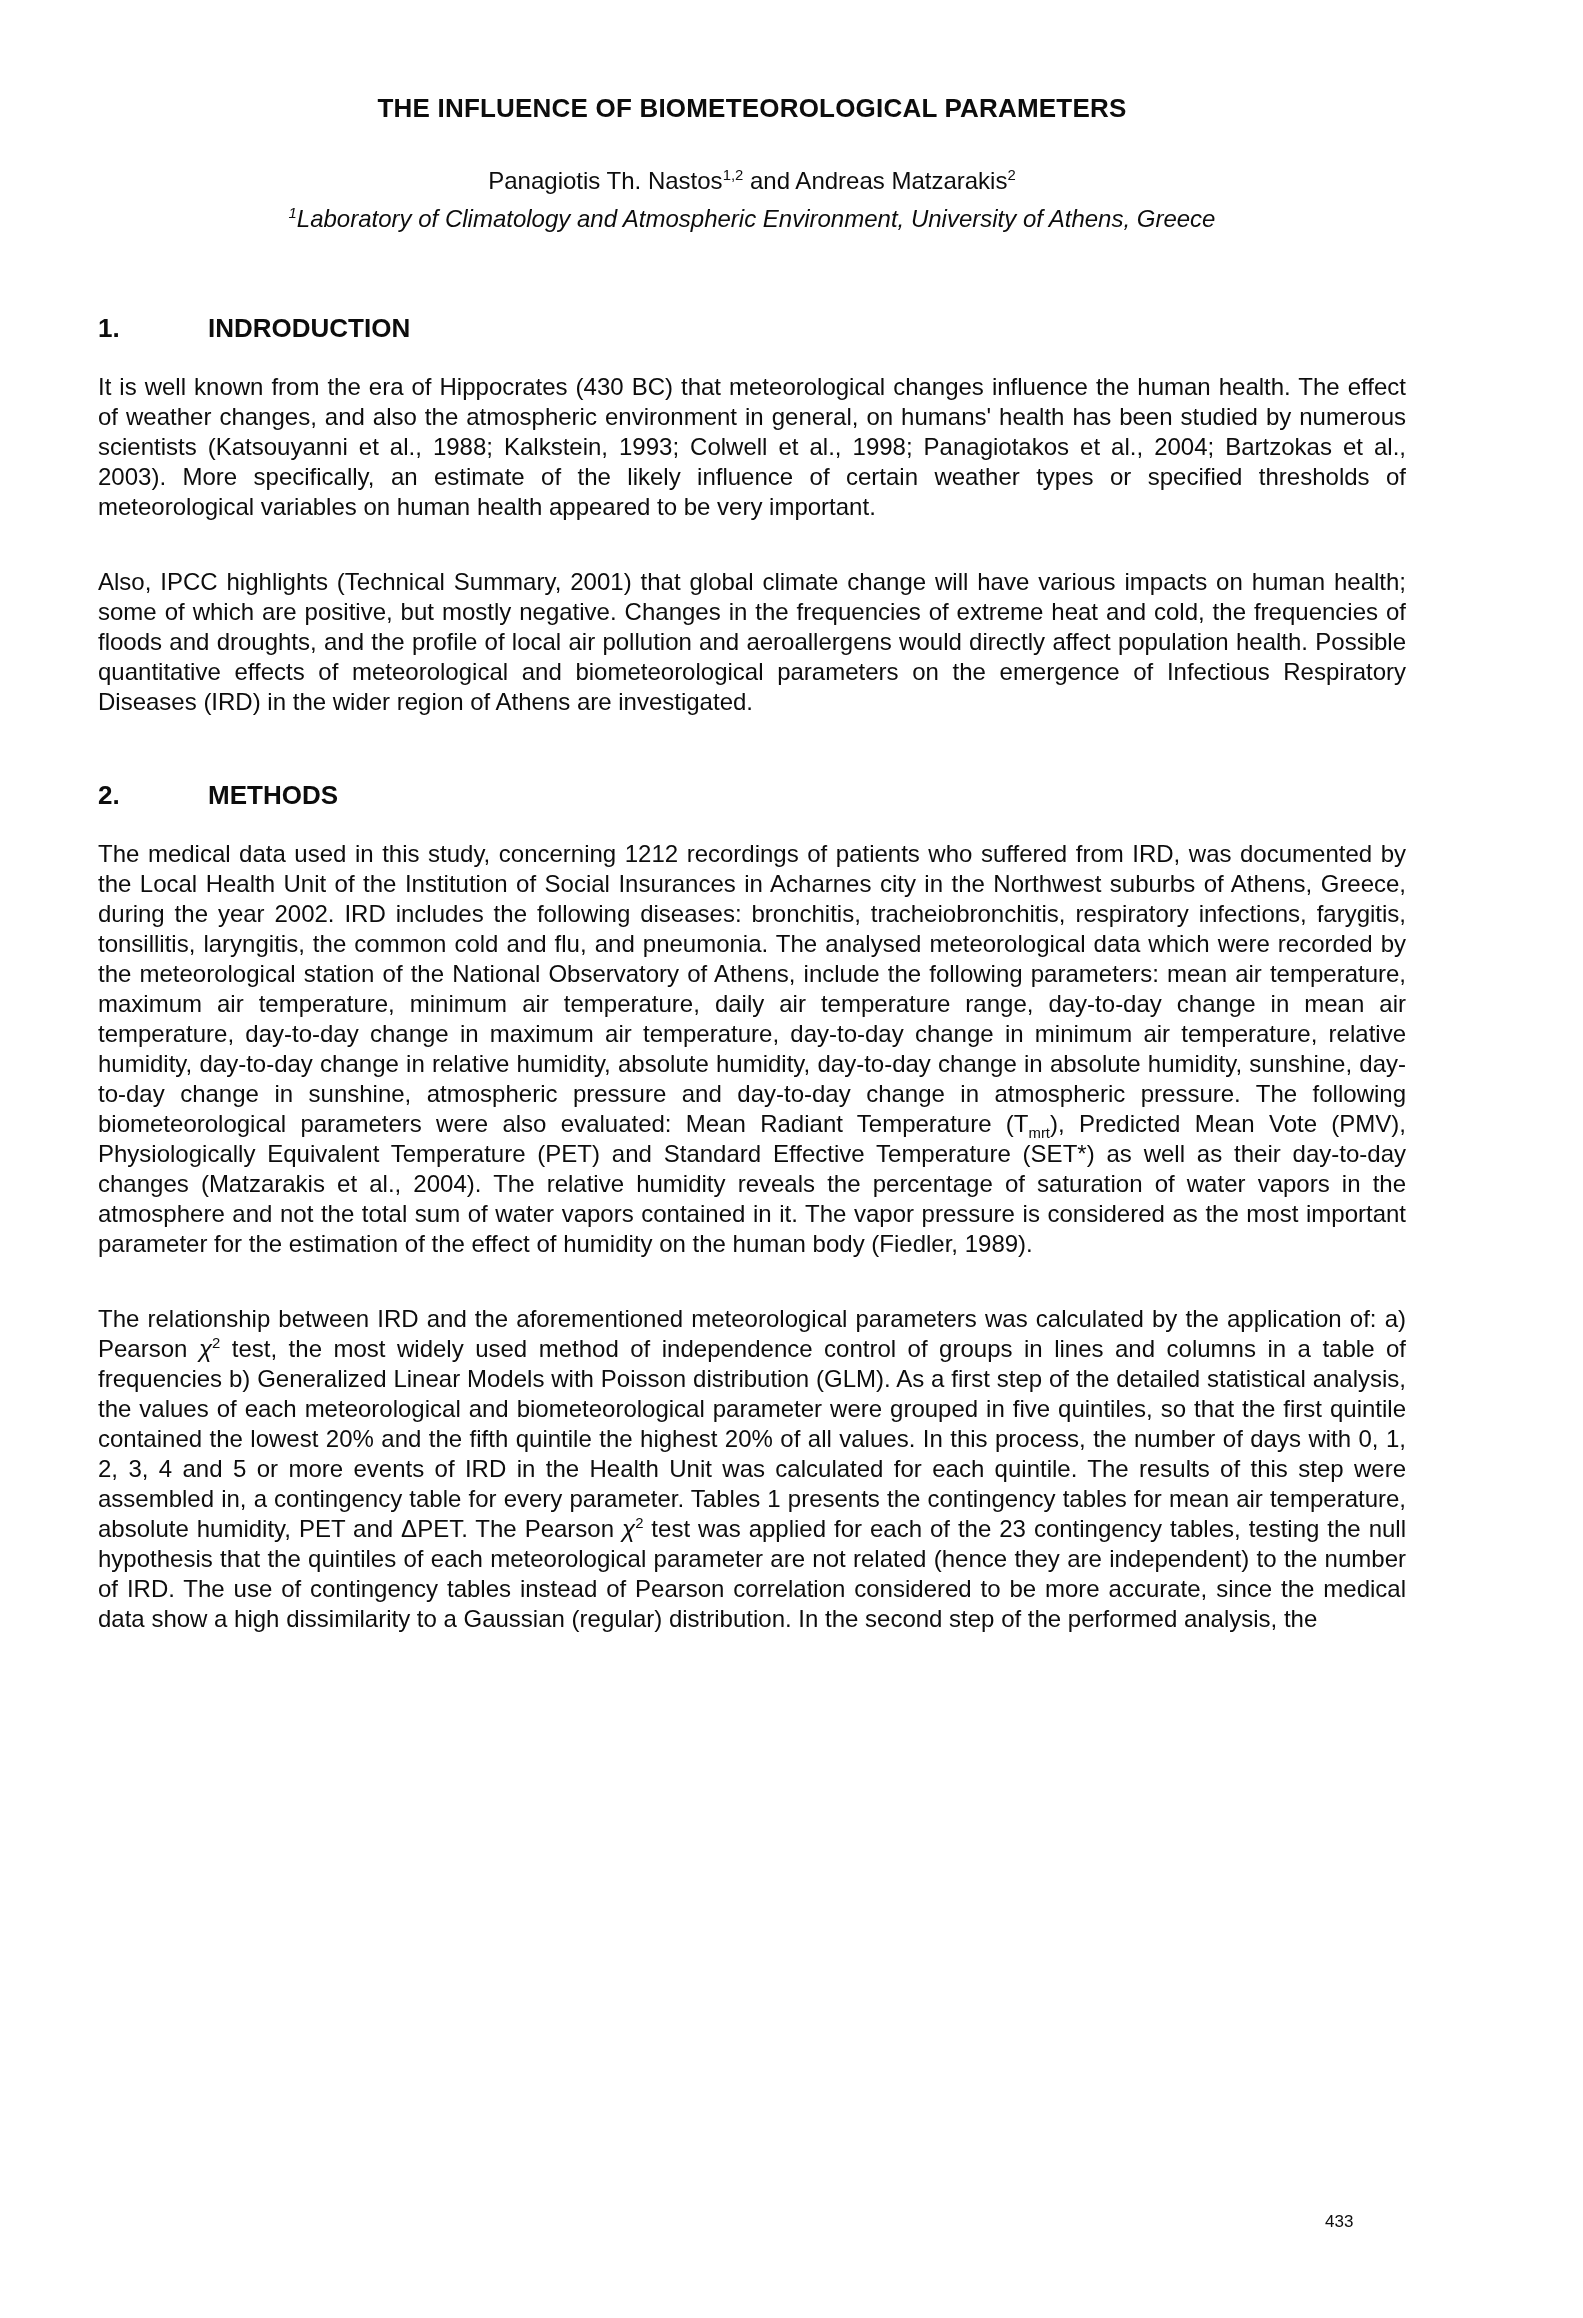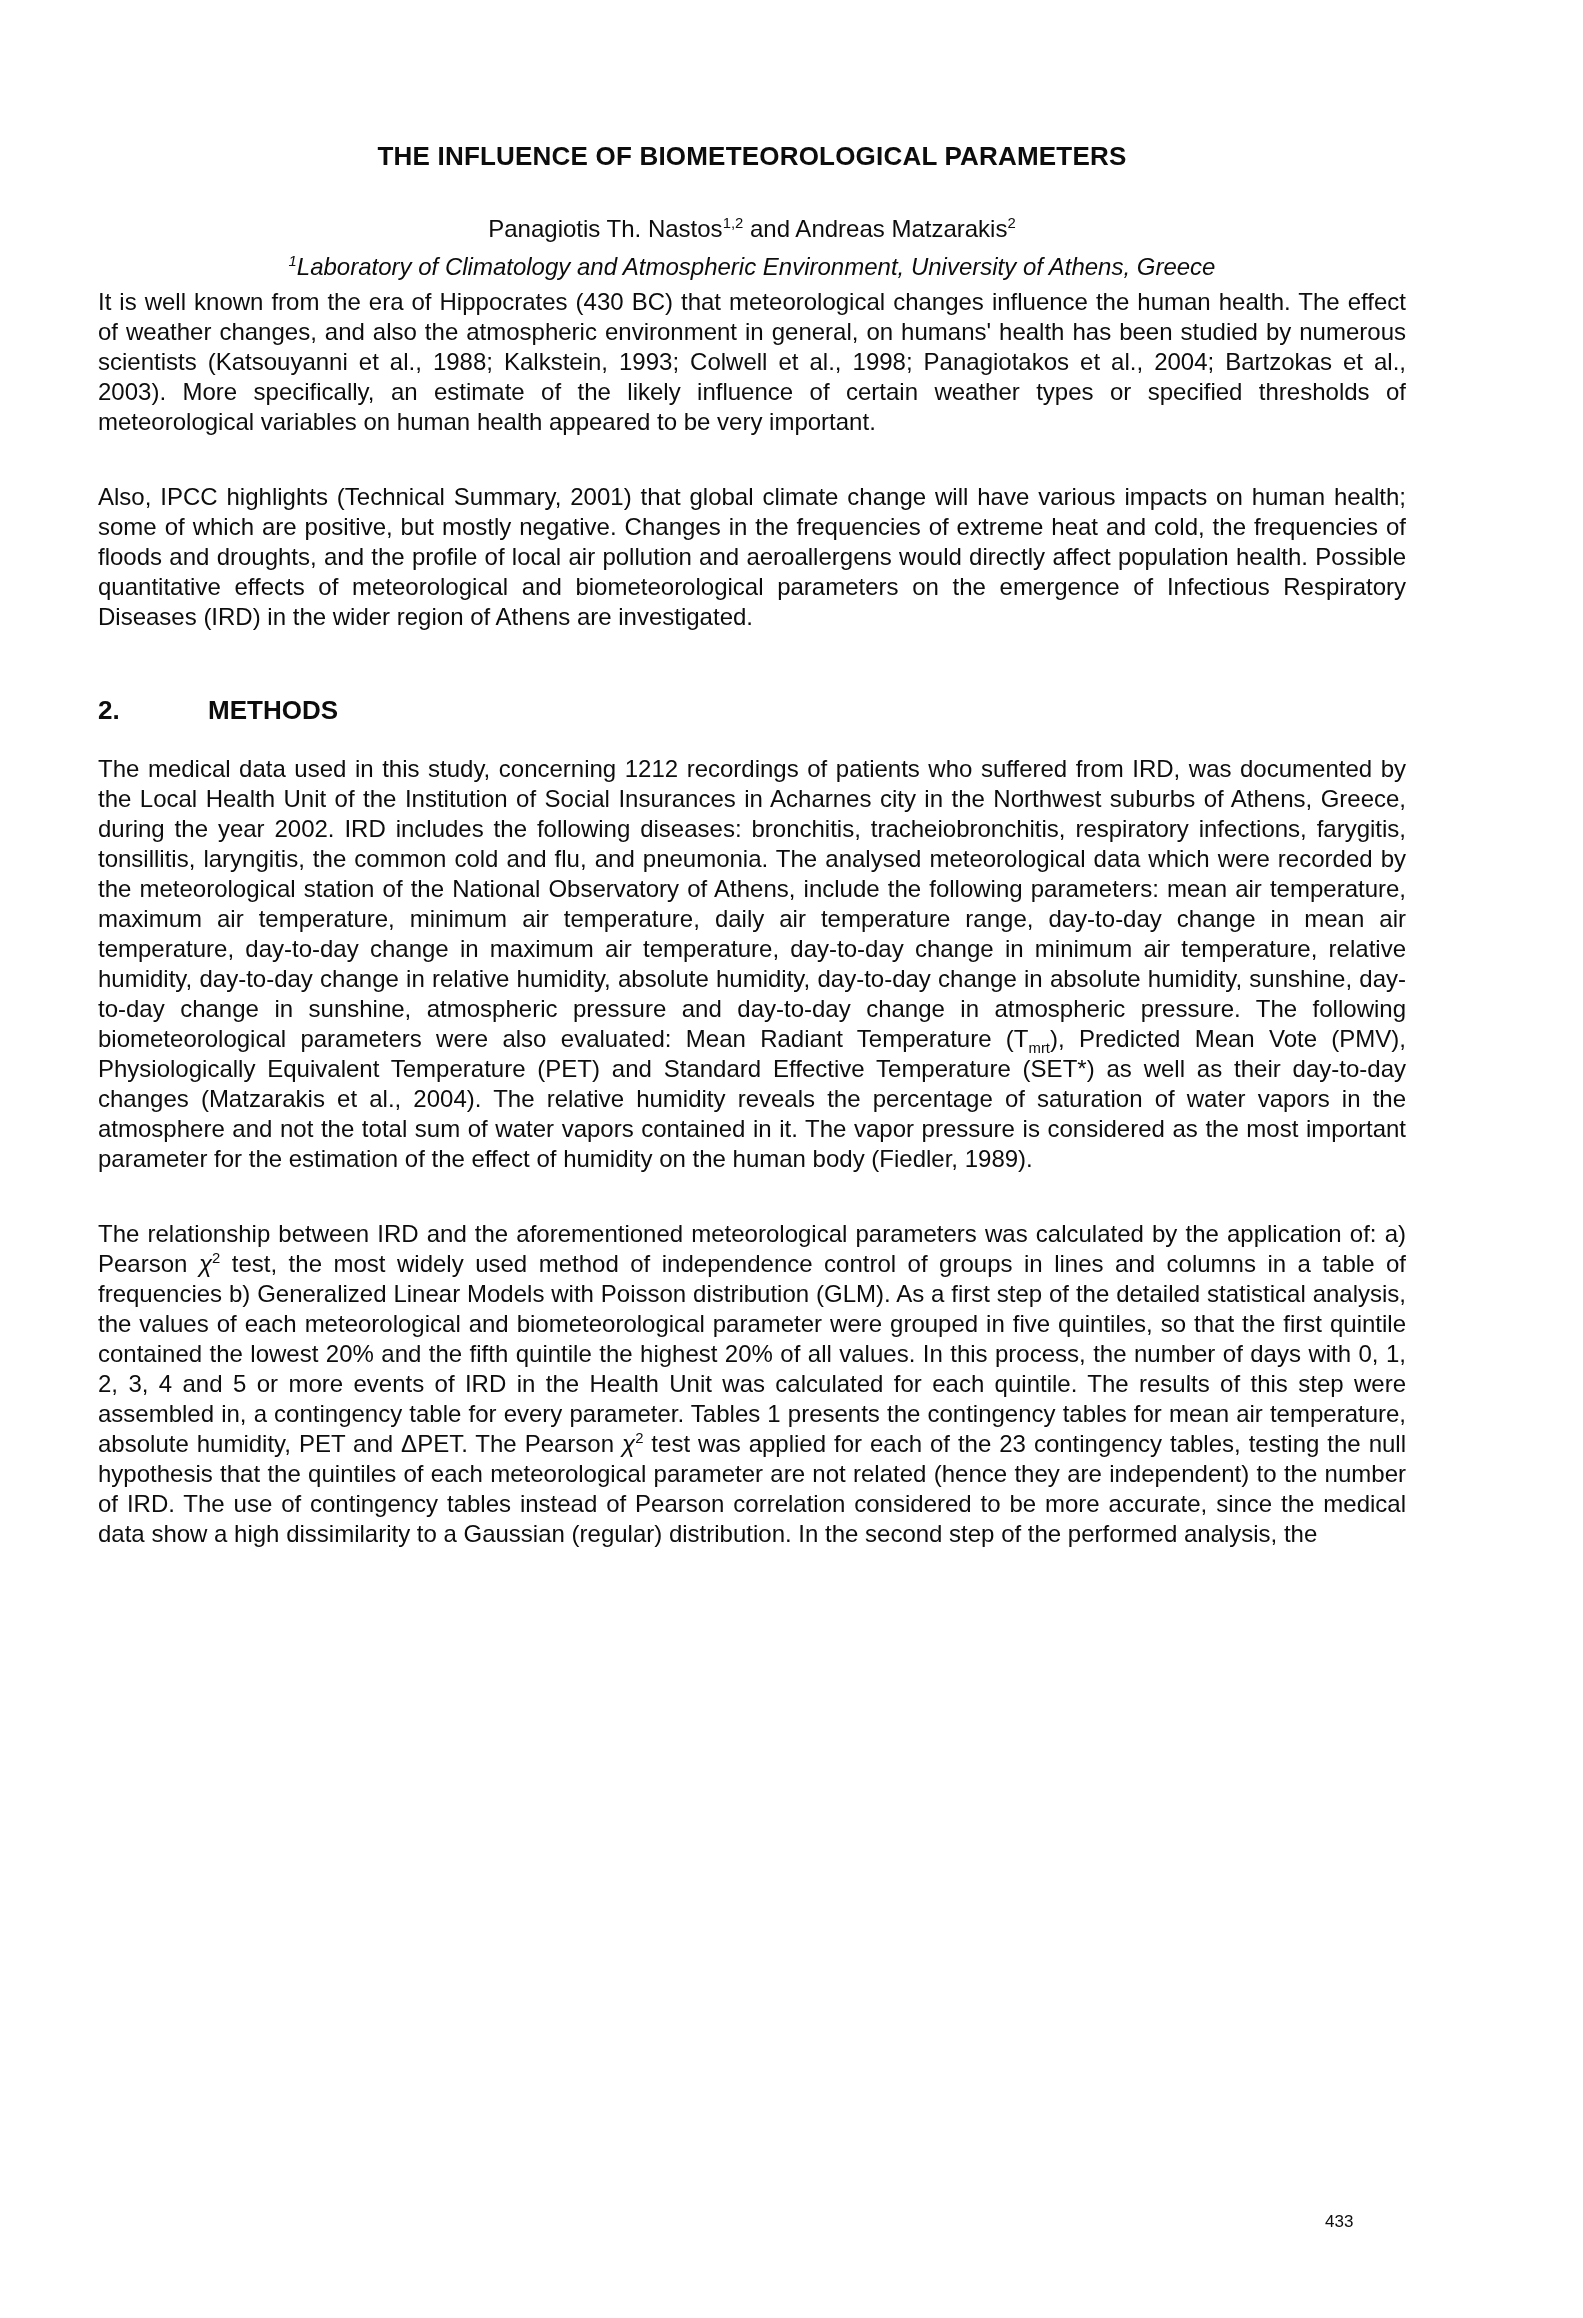--- a/index.html
+++ b/index.html
@@ -11,22 +11,21 @@
     height: 2319px;
     background: #ffffff;
     color: #0d0d0d;
     font-family: "Liberation Sans", "DejaVu Sans", sans-serif;
     position: relative;
     -webkit-font-smoothing: antialiased;
   }
   .content {
     width: 1308px;
     margin-left: 98px;
-    padding-top: 112px;
-    margin-top: 24px;
+    padding-top: 88px;
   }
   .title {
     text-align: center;
     font-weight: bold;
     font-size: 26px;
     line-height: 40px;
     letter-spacing: 0.2px;
   }
   .authors {
     text-align: center;
@@ -95,20 +94,23 @@
 
   <header>
     <div class="title">
       <div>THE INFLUENCE OF BIOMETEOROLOGICAL PARAMETERS</div>
     </div>
     <div class="authors"><span>Panagiotis Th. Nastos</span><sup>1,2</sup><span> and Andreas Matzarakis</span><sup>2</sup></div>
     <div class="affil"><sup>1</sup><span>Laboratory of Climatology and Atmospheric Environment, University of Athens, Greece</span></div>
   </header>
 
   <section>
+    <h2 class="sec-head first">
+      <span class="sec-num">1.</span><span class="sec-title">INDRODUCTION</span>
+    </h2>
     <p class="body-par"><span>It is well known from the era of Hippocrates (430 BC) that meteorological changes influence the human health. The effect of weather changes, and also the atmospheric environment in general, on humans' health has been studied by numerous scientists (Katsouyanni et al., 1988; Kalkstein, 1993; Colwell et al., 1998; Panagiotakos et al., 2004; Bartzokas et al., 2003). More specifically, an estimate of the likely influence of certain weather types or specified thresholds of meteorological variables on human health appeared to be very important.</span></p>
     <p class="body-par"><span>Also, IPCC highlights (Technical Summary, 2001) that global climate change will have various impacts on human health; some of which are positive, but mostly negative. Changes in the frequencies of extreme heat and cold, the frequencies of floods and droughts, and the profile of local air pollution and aeroallergens would directly affect population health. Possible quantitative effects of meteorological and biometeorological parameters on the emergence of Infectious Respiratory Diseases (IRD) in the wider region of Athens are investigated.</span></p>
   </section>
 
   <section>
     <h2 class="sec-head later">
       <span class="sec-num">2.</span><span class="sec-title">METHODS</span>
     </h2>
     <p class="body-par"><span>The medical data used in this study, concerning 1212 recordings of patients who suffered from IRD, was documented by the Local Health Unit of the Institution of Social Insurances in Acharnes city in the Northwest suburbs of Athens, Greece, during the year 2002. IRD includes the following diseases: bronchitis, tracheiobronchitis, respiratory infections, farygitis, tonsillitis, laryngitis, the common cold and flu, and pneumonia. The analysed meteorological data which were recorded by the meteorological station of the National Observatory of Athens, include the following parameters: mean air temperature, maximum air temperature, minimum air temperature, daily air temperature range, day-to-day change in mean air temperature, day-to-day change in maximum air temperature, day-to-day change in minimum air temperature, relative humidity, day-to-day change in relative humidity, absolute humidity, day-to-day change in absolute humidity, sunshine, day-to-day change in sunshine, atmospheric pressure and day-to-day change in atmospheric pressure. The following biometeorological parameters were also evaluated: Mean Radiant Temperature (T</span><sub>mrt</sub><span>), Predicted Mean Vote (PMV), Physiologically Equivalent Temperature (PET) and Standard Effective Temperature (SET*) as well as their day-to-day changes (Matzarakis et al., 2004). The relative humidity reveals the percentage of saturation of water vapors in the atmosphere and not the total sum of water vapors contained in it. The vapor pressure is considered as the most important parameter for the estimation of the effect of humidity on the human body (Fiedler, 1989).</span></p>
     <p class="body-par"><span>The relationship between IRD and the aforementioned meteorological parameters was calculated by the application of: a) Pearson </span><span class="seg-i">χ</span><sup>2</sup><span> test, the most widely used method of independence control of groups in lines and columns in a table of frequencies b) Generalized Linear Models with Poisson distribution (GLM). As a first step of the detailed statistical analysis, the values of each meteorological and biometeorological parameter were grouped in five quintiles, so that the first quintile contained the lowest 20% and the fifth quintile the highest 20% of all values. In this process, the number of days with 0, 1, 2, 3, 4 and 5 or more events of IRD in the Health Unit was calculated for each quintile. The results of this step were assembled in, a contingency table for every parameter. Tables 1 presents the contingency tables for mean air temperature, absolute humidity, PET and ΔPET. The Pearson </span><span class="seg-i">χ</span><sup>2</sup><span> test was applied for each of the 23 contingency tables, testing the null hypothesis that the quintiles of each meteorological parameter are not related (hence they are independent) to the number of IRD. The use of contingency tables instead of Pearson correlation considered to be more accurate, since the medical data show a high dissimilarity to a Gaussian (regular) distribution. In the second step of the performed analysis, the</span></p>

